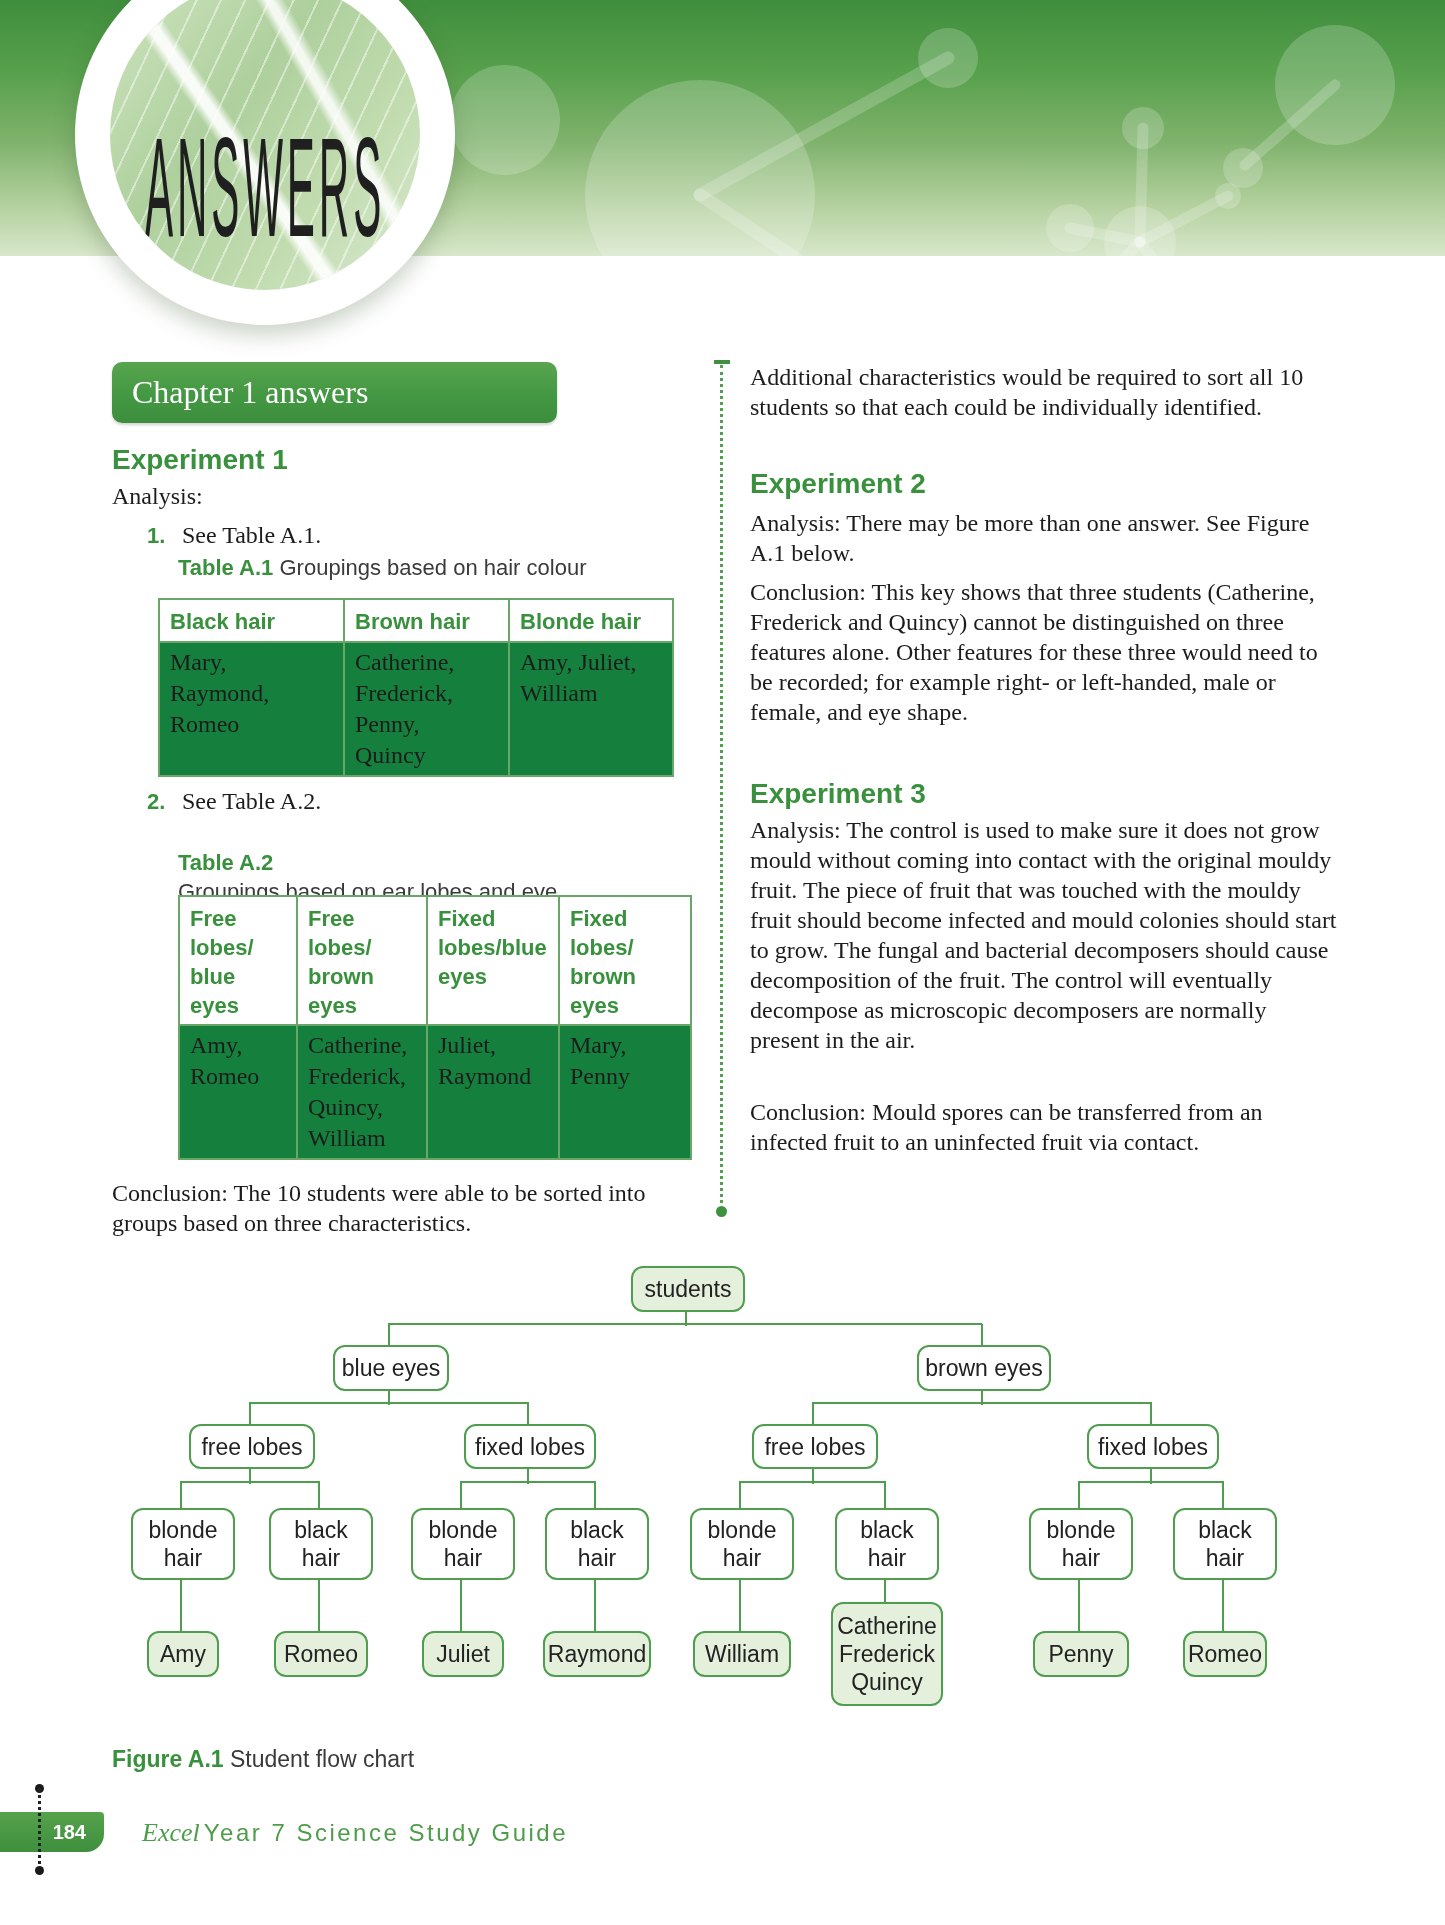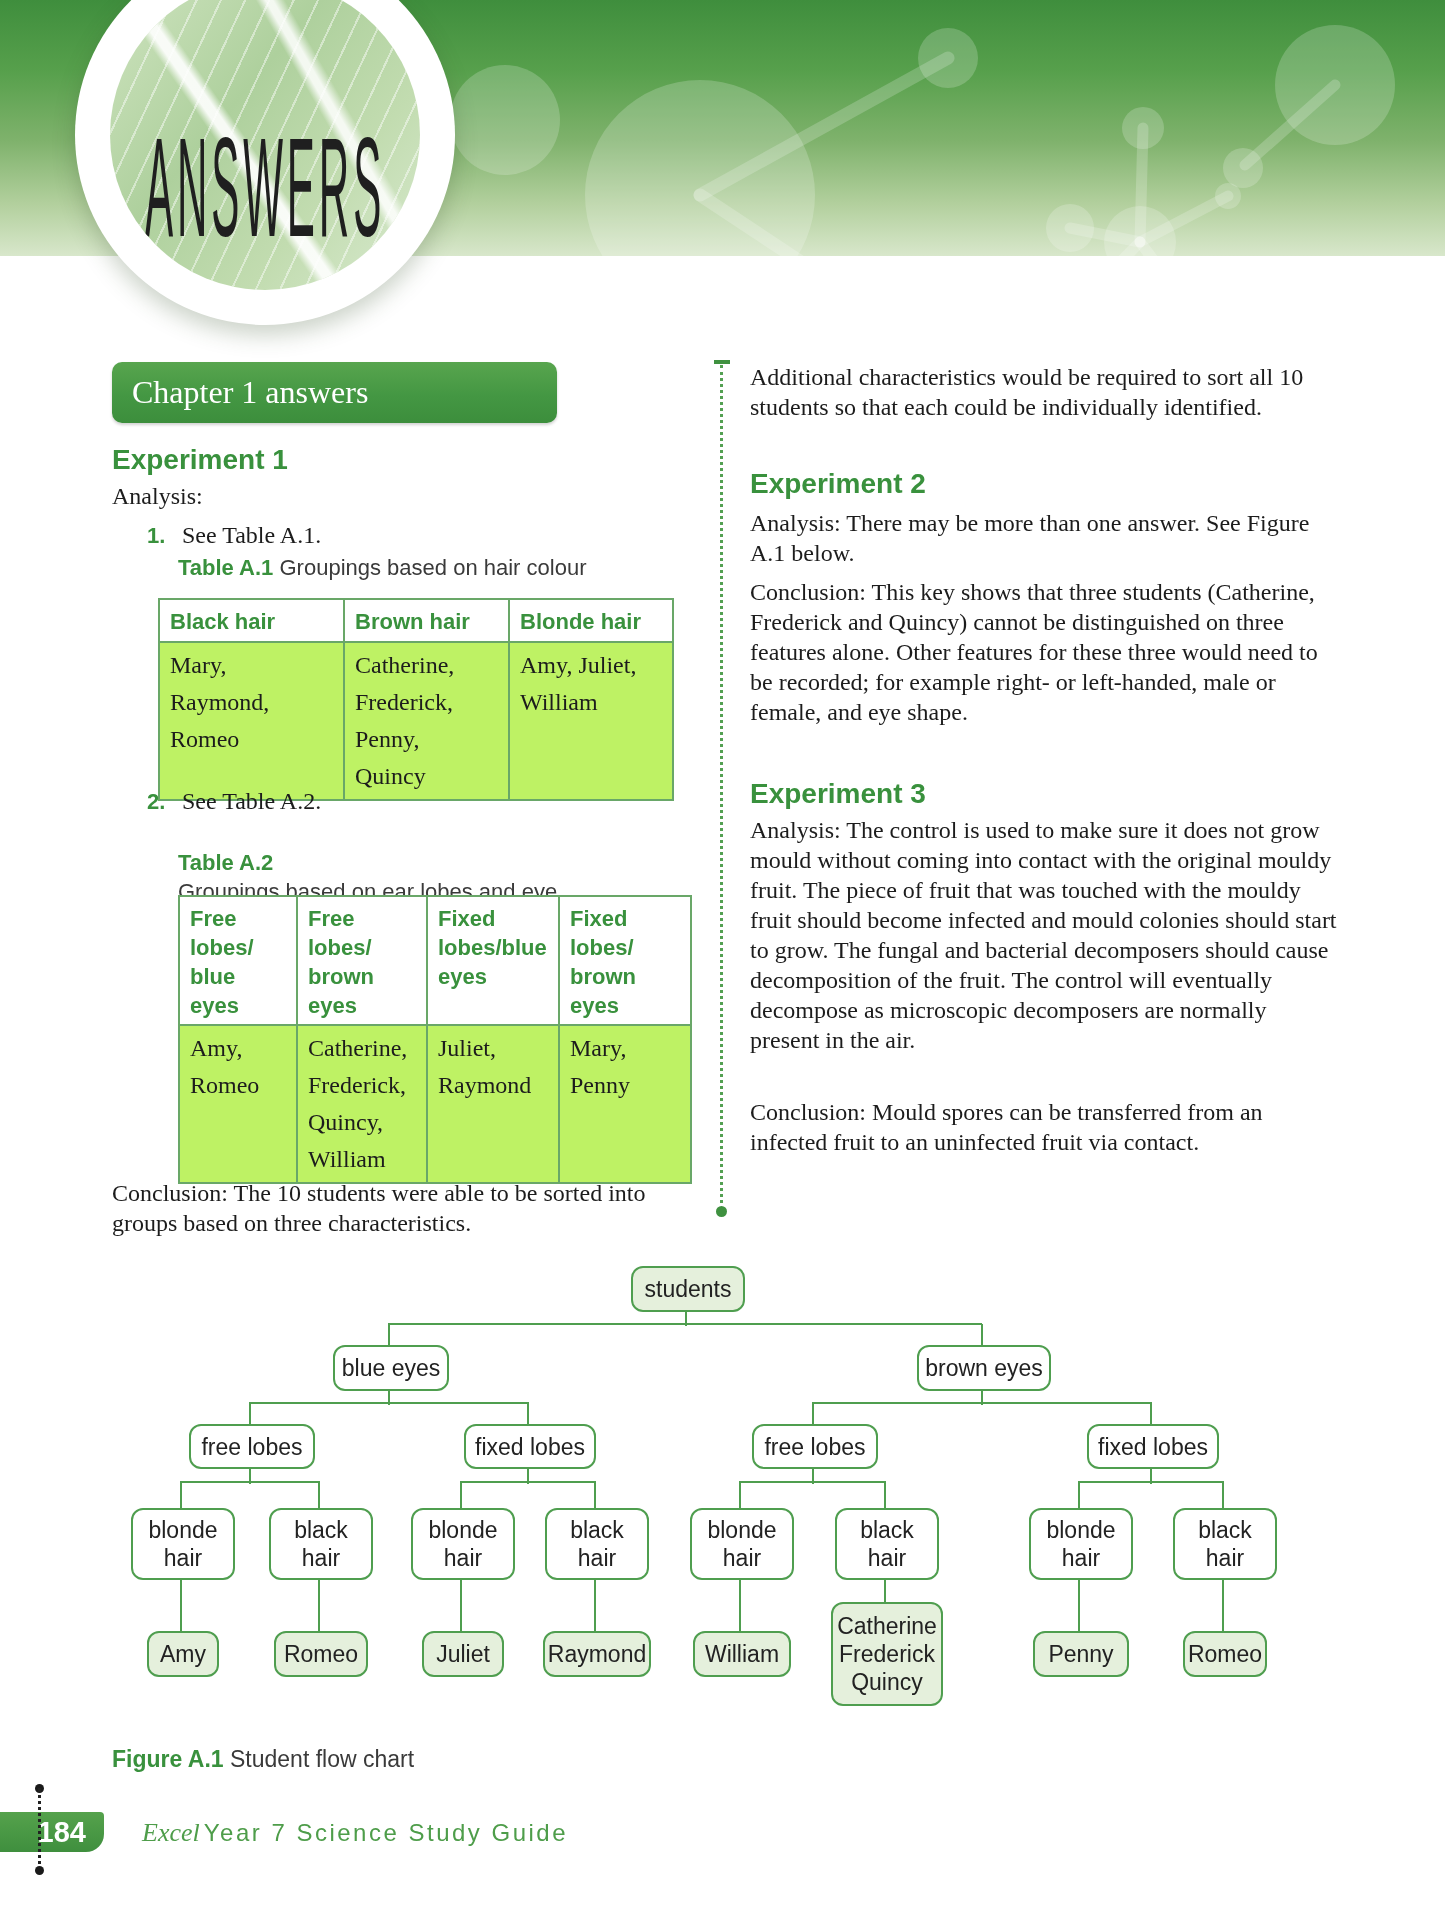--- a/index.html
+++ b/index.html
@@ -38,41 +38,41 @@
   .caption .lbl{color:#39913d;font-weight:bold;}
   .num{font-family:"Liberation Sans",sans-serif;font-size:22px;font-weight:bold;color:#39913d;
        display:inline-block;min-width:35px;}
   .preline{white-space:pre-line;}
 
   
   table.dt{position:absolute;border-collapse:collapse;table-layout:fixed;}
   table.dt th,table.dt td{border:2px solid #69a768;}
   table.dt th{font-family:"Liberation Sans",sans-serif;font-size:22px;line-height:29px;font-weight:bold;
       color:#39913d;text-align:left;vertical-align:top;padding:7px 8px 4px 10px;background:#ffffff;white-space:pre-line;}
-  table.dt td{font-family:"Liberation Serif",serif;font-size:24px;line-height:37px;color:#1c1c1c;
-      vertical-align:top;padding:4px 6px 4px 10px;background:#bef264;white-space:pre-line;}
+  table.dt td{font-family:"Liberation Serif",serif;font-size:24px;line-height:31px;color:#1c1c1c;
+      vertical-align:top;padding:4px 6px 4px 10px;background:#15803d;white-space:pre-line;}
 
   
   .divider{position:absolute;left:720px;top:365px;height:845px;border-left:3px dotted #53a052;}
   .divider-tick{position:absolute;left:714px;top:360px;width:16px;height:4px;background:#3f9140;}
   .divider-dot{position:absolute;left:716px;top:1206px;width:11px;height:11px;border-radius:50%;background:#3f9140;}
 
   
   .node{position:absolute;border:2px solid #4f9e4f;border-radius:12px;background:#ffffff;
     display:flex;align-items:center;justify-content:center;text-align:center;
     font-family:"Liberation Sans",sans-serif;font-size:23px;line-height:28px;color:#222222;white-space:pre-line;}
   .node.filled{background:#e5f0dc;}
   .vl{position:absolute;width:2px;background:#4f9e4f;}
   .hl{position:absolute;height:2px;background:#4f9e4f;}
 
   
   .page-tab{position:absolute;left:0;top:1812px;width:104px;height:40px;
     background:linear-gradient(180deg,#55a24c,#3f8f3e);border-radius:0 4px 18px 0;
     display:flex;align-items:center;justify-content:flex-end;padding-right:18px;box-sizing:border-box;}
-  .page-tab span{font-family:"Liberation Sans",sans-serif;font-size:29px;font-weight:bold;color:#ffffff;}
+  .page-tab span{font-family:"Liberation Sans",sans-serif;font-size:20px;font-weight:bold;color:#ffffff;}
   .foot-dotline{position:absolute;left:38px;top:1788px;height:84px;border-left:3px dotted #222222;}
   .foot-dot{position:absolute;width:9px;height:9px;border-radius:50%;background:#1a1a1a;left:35px;}
   .book-title{position:absolute;left:142px;top:1818px;color:#4e9d4a;}
   .book-title .ex{font-family:"Liberation Serif",serif;font-style:italic;font-size:26px;}
   .book-title .rest{font-family:"Liberation Sans",sans-serif;font-size:24px;letter-spacing:2.5px;}
 </style>
 </head>
 <body>
 
 <div class="page">

